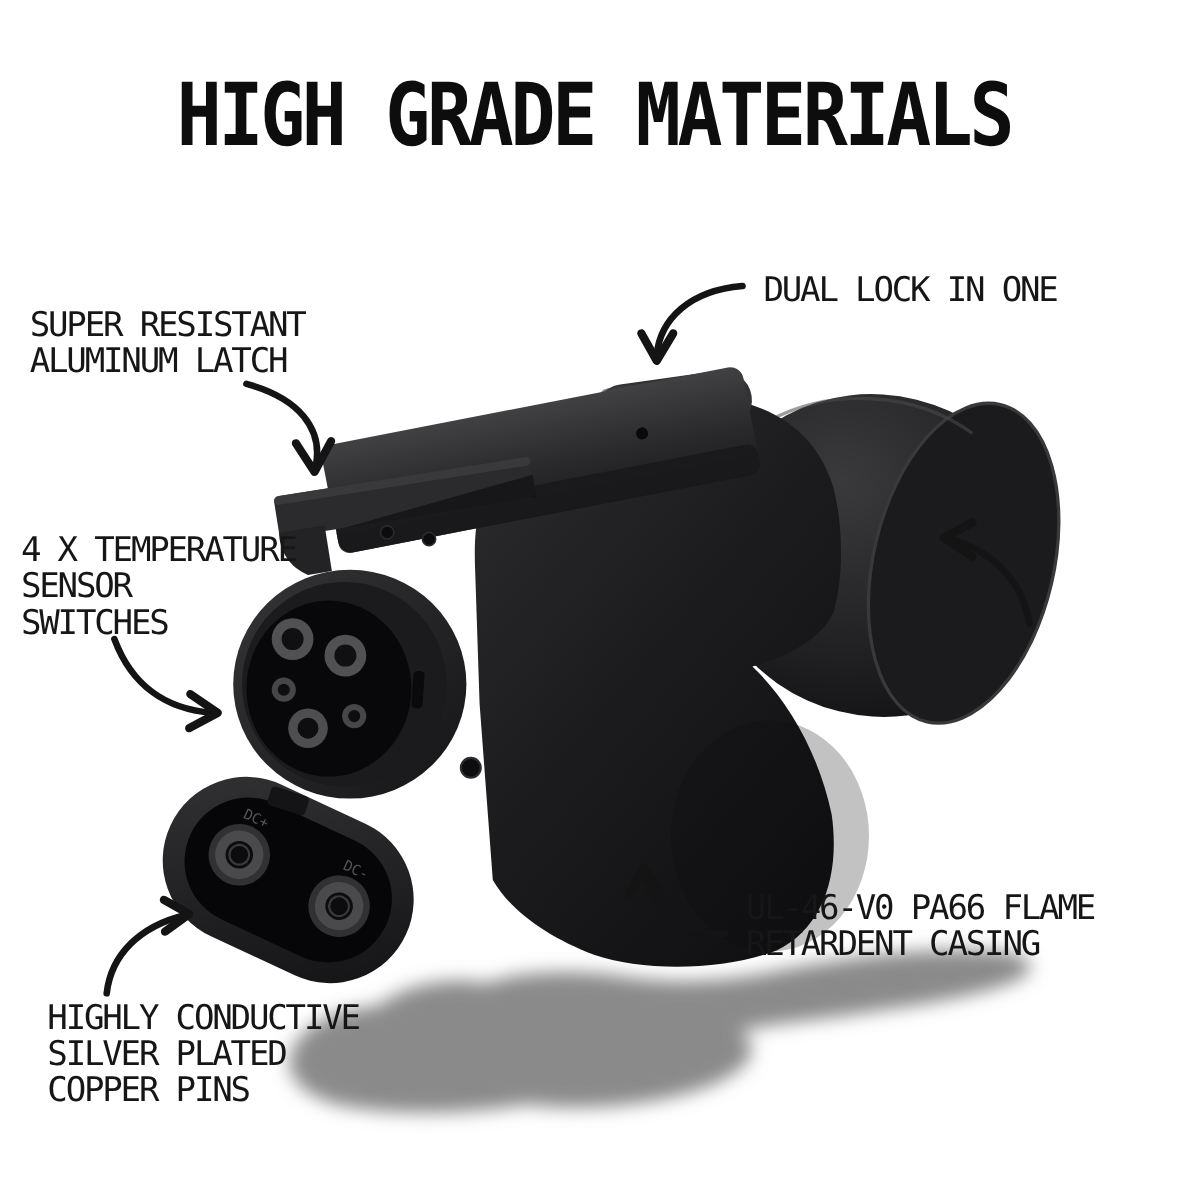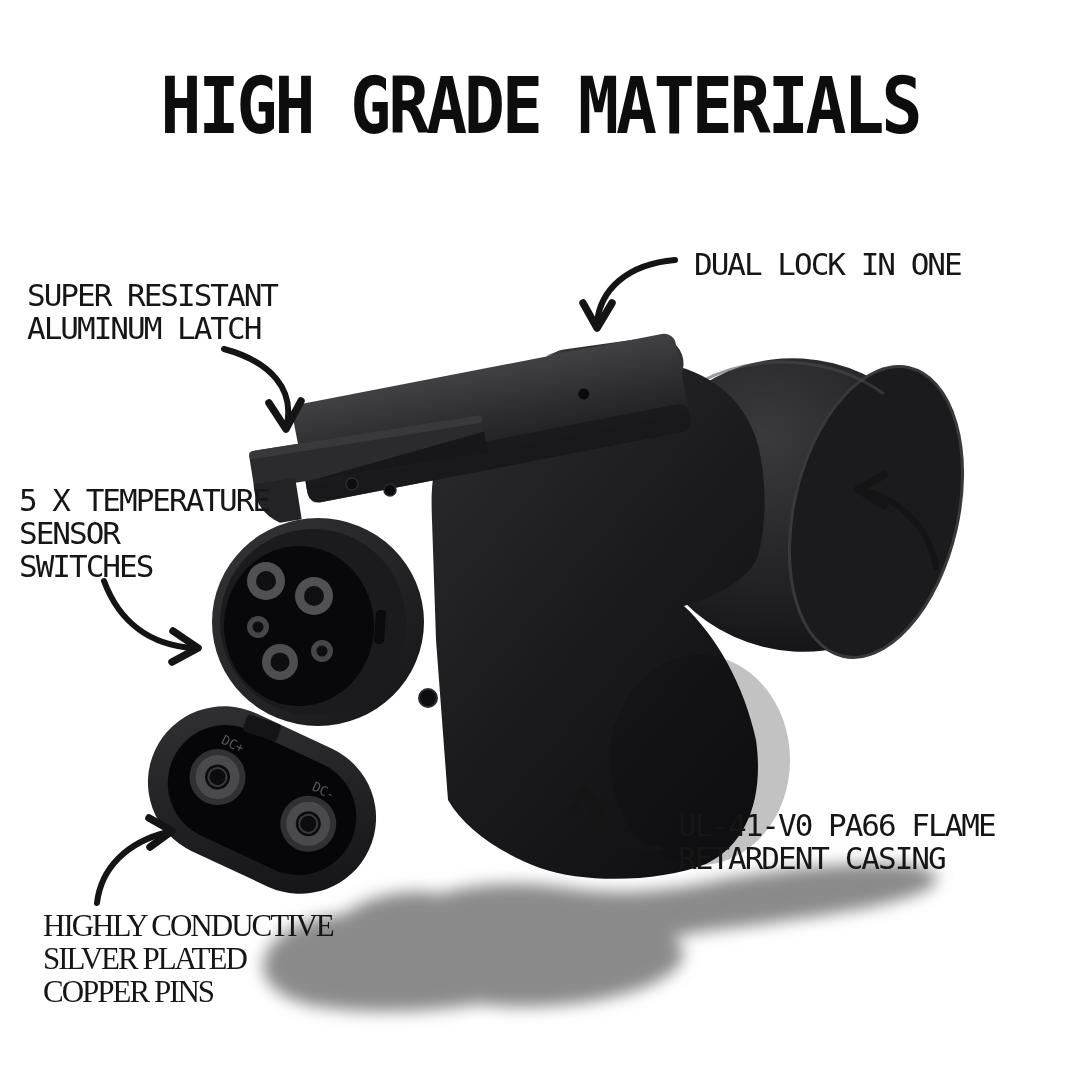--- a/index.html
+++ b/index.html
@@ -28,21 +28,21 @@
     letter-spacing:-2px;
     line-height:33px;
     white-space:pre-line;
     color:#161616;
   }
   .co-aluminum-latch{left:27px;top:279px;}
   .co-dual-lock{left:694px;top:248px;}
   .co-temperature{left:19px;top:484px;}
   .co-organosilicon{left:810px;top:589px;}
   .co-flame-casing{left:678px;top:809px;}
-  .co-copper-pins{left:43px;top:909px;font-family:Liberation Serif, serif;}
+  .co-copper-pins{left:43px;top:909px;}
   .scene{position:absolute;left:0;top:0;width:1080px;height:1080px;}
 </style>
 </head>
 <body>
 
 <div class="canvas">
 
   <svg class="scene" viewBox="0 0 1080 1080" aria-hidden="true">
     <defs>
       <linearGradient id="bodyGrad" x1="0" y1="0" x2="1" y2="1">
@@ -202,22 +202,22 @@
         <path d="M 149 818 L 172 831 L 150 847" stroke-width="7.5"></path>
       </g>
     </g>
   </svg>
 
   <div class="page-title">HIGH GRADE MATERIALS</div>
 
   <div class="callout co-aluminum-latch">SUPER RESISTANT
 ALUMINUM LATCH</div>
   <div class="callout co-dual-lock">DUAL LOCK IN ONE</div>
-  <div class="callout co-temperature">5 X TEMPERATURE
+  <div class="callout co-temperature">4 X TEMPERATURE
 SENSOR
 SWITCHES</div>
-  <div class="callout co-flame-casing">UL-41-V0 PA66 FLAME
+  <div class="callout co-flame-casing">UL-46-V0 PA66 FLAME
 RETARDENT CASING</div>
   <div class="callout co-copper-pins">HIGHLY CONDUCTIVE
 SILVER PLATED
 COPPER PINS</div>
 
 </div>
 
 </body></html>

